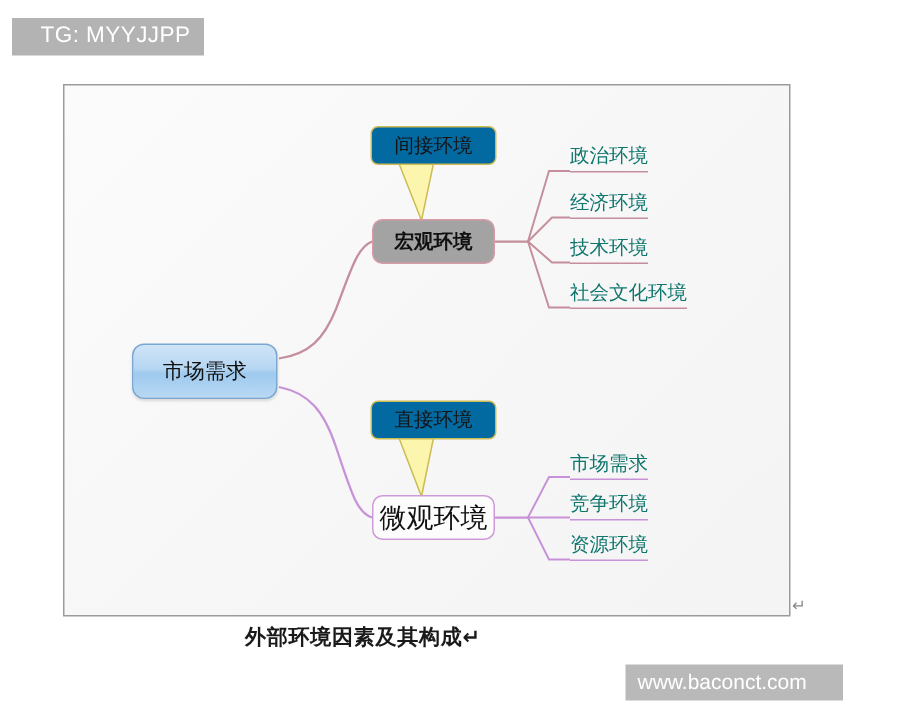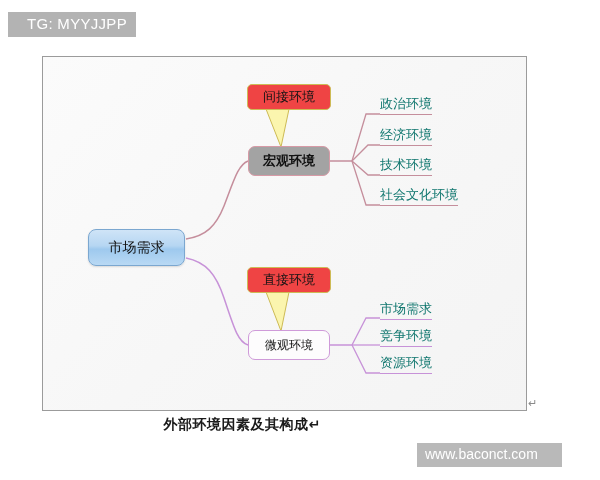--- a/index.html
+++ b/index.html
@@ -127,35 +127,35 @@
   }
 
   #node-micro {
     left: 248px;
     top: 330px;
     width: 82px;
     height: 30px;
     border-radius: 7px;
     border: 1px solid #cf9ad9;
     background: #fdfcfd;
-    font-size: 12px;
+    font-size: 18px;
     color: #111111;
   }
 
   
   .callout {
     position: absolute;
     box-sizing: border-box;
     display: flex;
     align-items: center;
     justify-content: center;
     white-space: nowrap;
     border: 1px solid #cdbb55;
     border-radius: 5px;
-    background: #ef4444;
+    background: #0369a1;
     font-size: 13px;
     color: #141414;
     font-family: "DejaVu Sans", sans-serif;
   }
   #callout-indirect {
     left: 247px;
     top: 84px;
     width: 84px;
     height: 26px;
   }

